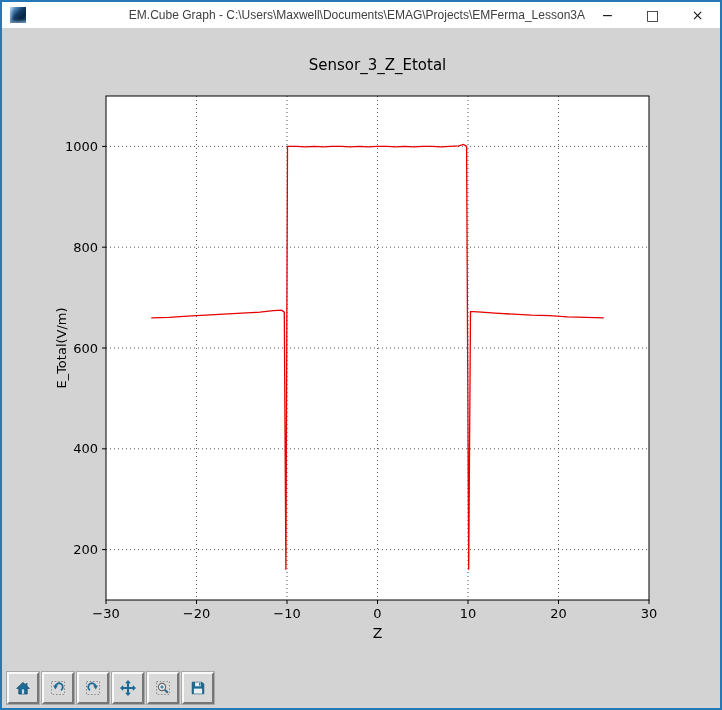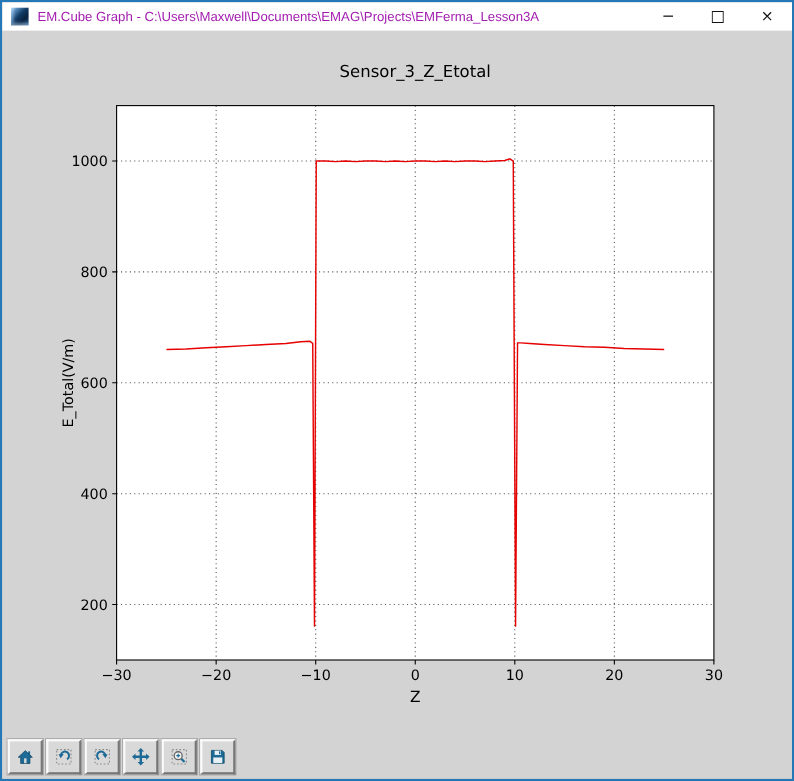--- a/index.html
+++ b/index.html
@@ -23,23 +23,24 @@
   }
   .app-icon {
     width:16px; height:16px;
     margin:0 8px 0 8px;
     background:
       linear-gradient(135deg, #bfe0f2 0%, #5a8fc0 18%, #123c66 45%, #0a2340 70%, #1b4a78 100%);
     box-shadow: inset 2px -2px 3px rgba(180,220,255,.55);
     flex:0 0 16px;
   }
   .title-text {
-    font-size:12px; color:#a21caf;
+    font-size:12px; color:#404040;
     white-space:nowrap; overflow:hidden;
     flex:1 1 auto;
+    text-align:right;
   }
   .win-controls { display:flex; height:26px; flex:0 0 auto; }
   .win-btn {
     width:45px; height:26px;
     display:flex; align-items:center; justify-content:center;
     font-size:14px; color:#111; cursor:default;
     font-family:"DejaVu Sans", sans-serif;
   }
   .content {
     flex:1 1 auto;

